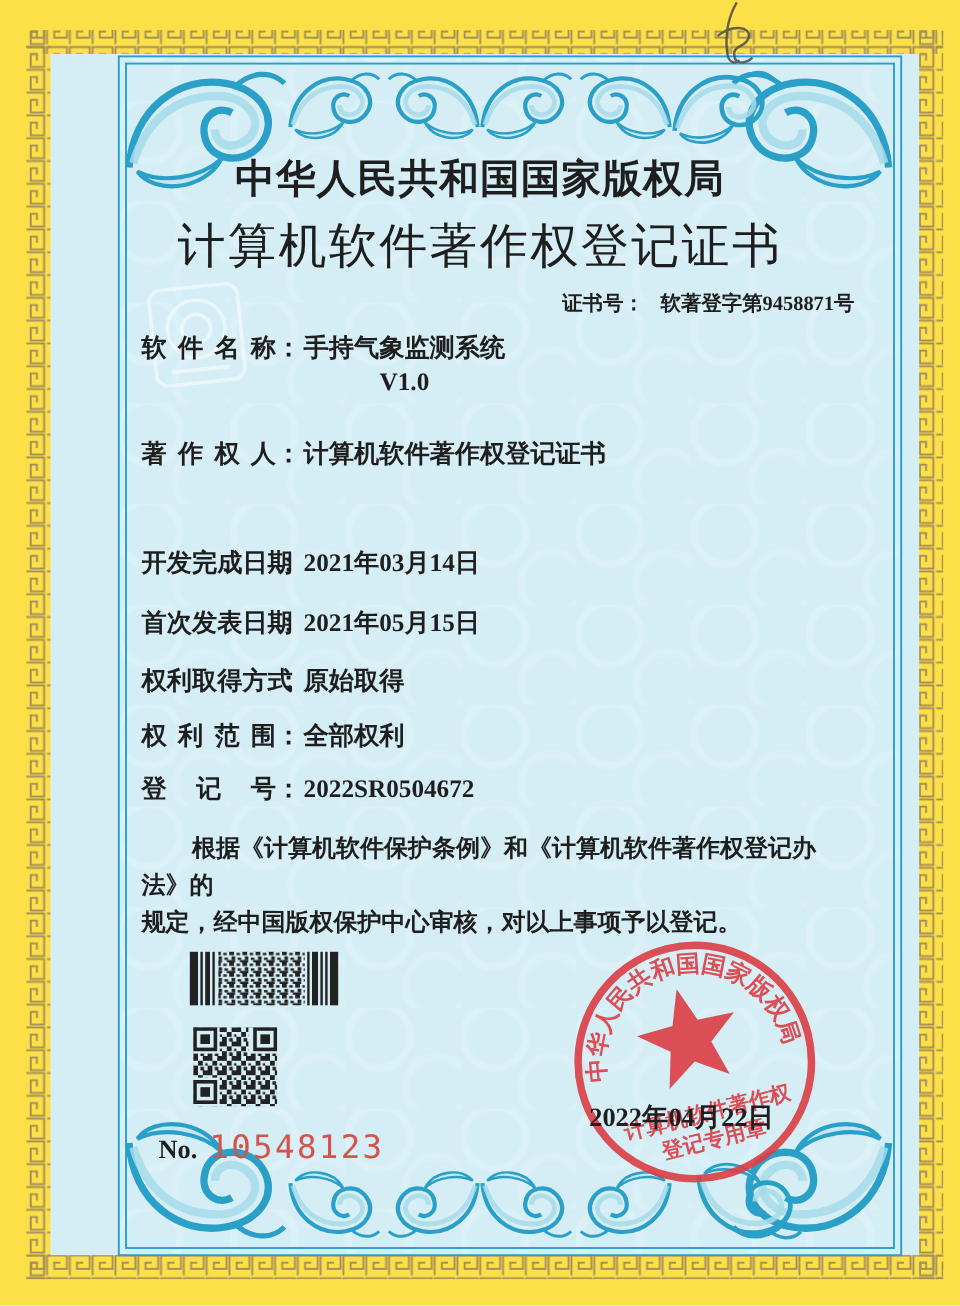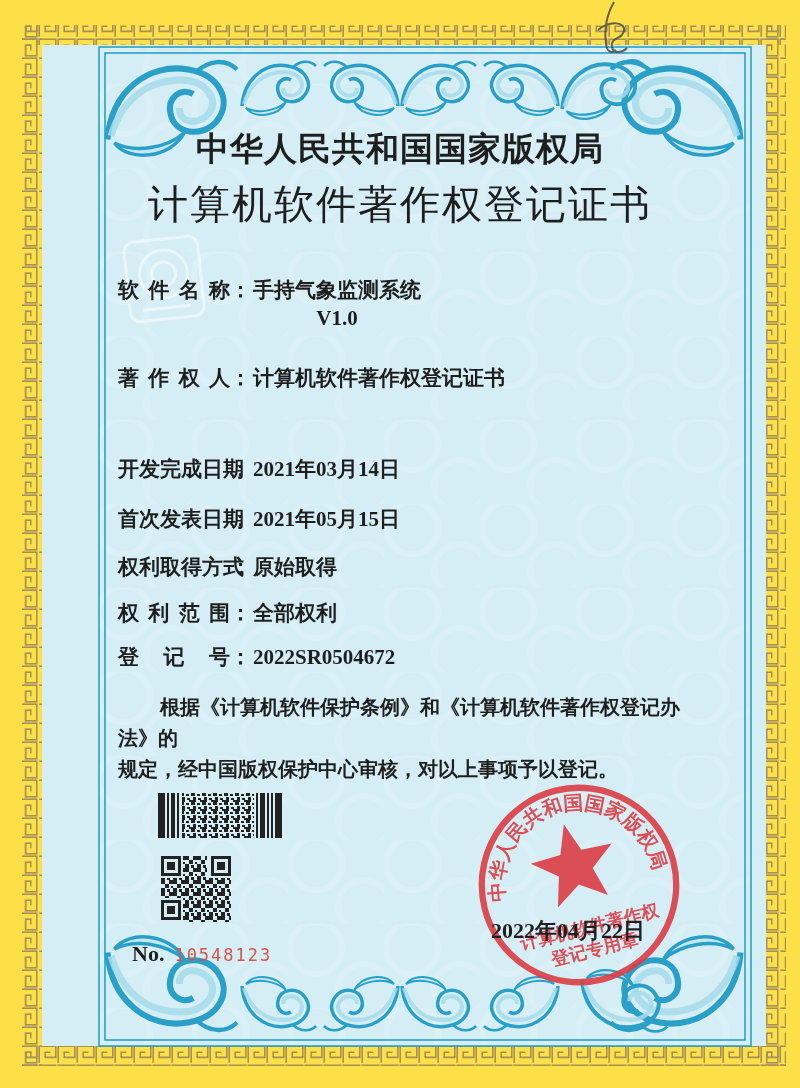--- a/index.html
+++ b/index.html
@@ -10,21 +10,21 @@
   .authority{top:127px;left:0;width:800px;text-align:center;font-size:33px;font-weight:bold;letter-spacing:1px;}
   .cert-title{top:177px;left:0;width:800px;text-align:center;font-size:40px;font-weight:normal;letter-spacing:2px;}
   .certno{top:241px;right:88px;font-size:17px;font-weight:bold;display:flex;gap:14px;}
   .frow{position:absolute;left:118px;height:34px;font-size:21px;font-weight:bold;white-space:nowrap;}
   .flabel{display:inline-flex;justify-content:space-between;width:112px;vertical-align:top;}
   .fcolon{display:inline-block;vertical-align:top;}
   .fvalue{position:absolute;left:135px;top:0;line-height:28px;text-align:center;}
   .statement{left:118px;top:692px;width:600px;font-size:20px;font-weight:600;line-height:31px;}
   .statement .l1{text-indent:42px;}
   .no-line{left:132px;top:941px;font-size:22px;font-weight:bold;white-space:nowrap;}
-  .no-digits{color:#d8514b;font-family:"DejaVu Sans Mono","Liberation Mono",monospace;font-size:17px;letter-spacing:2px;font-weight:normal;margin-left:10px;}
+  .no-digits{color:#d8514b;font-family:"DejaVu Sans Mono","Liberation Mono",monospace;font-size:27px;letter-spacing:2px;font-weight:normal;margin-left:10px;}
   .issue-date{left:478px;top:916px;width:180px;text-align:center;font-size:22px;font-weight:bold;}
   .barcode{left:158px;top:793px;width:124px;height:45px;}
   .qrcode{left:161px;top:856px;width:70px;height:66px;}
   .seal{left:464px;top:770px;width:230px;height:230px;opacity:.9;}
 </style>
 </head>
 <body>
 
 <div class="page">
 
@@ -84,20 +84,24 @@
       <circle cx="164" cy="274" r="24"></circle>
       <circle cx="164" cy="274" r="12"></circle>
       <path d="M140,308 h48"></path>
     </g>
 
     <path d="M614,2 C607,14 604,28 606,44 C607,52 612,54 616,50 M598,30 C610,20 626,22 624,31 C622,40 610,37 612,47 C613,54 622,53 627,48" fill="none" stroke="#4a4a4a" stroke-width="2" opacity="0.85"></path>
   </svg>
 
   <div class="abs authority">中华人民共和国国家版权局</div>
   <div class="abs cert-title">计算机软件著作权登记证书</div>
+  <div class="abs certno">
+    <span>证书号：</span>
+    <span>软著登字第9458871号</span>
+  </div>
 
   <div class="frow" style="top:276px">
     <span class="flabel">
         <span>软</span>
         <span>件</span>
         <span>名</span>
         <span>称</span>
       </span><span class="fcolon">：</span>
     <span class="fvalue">
       <span style="display:block">手持气象监测系统</span>

